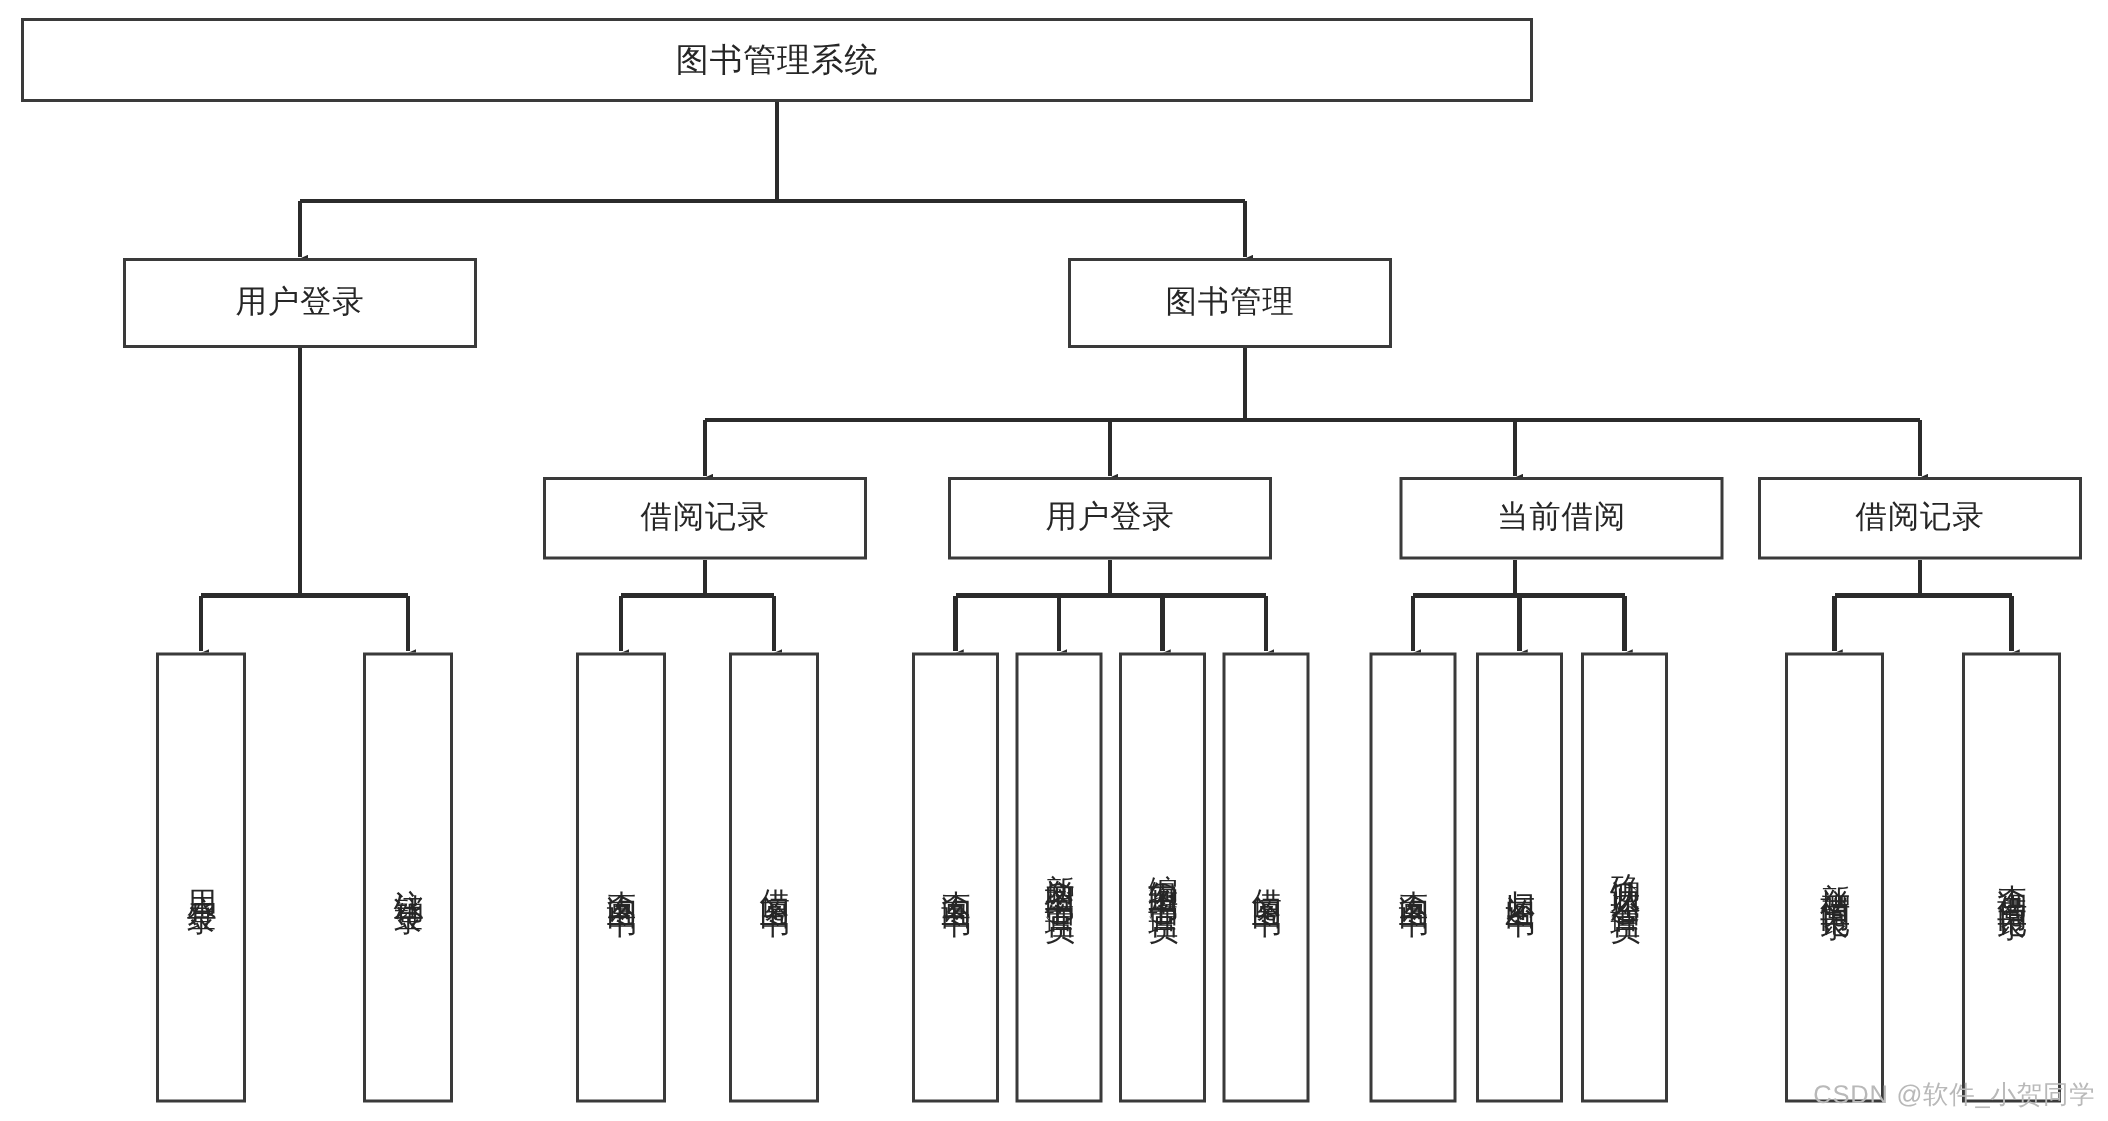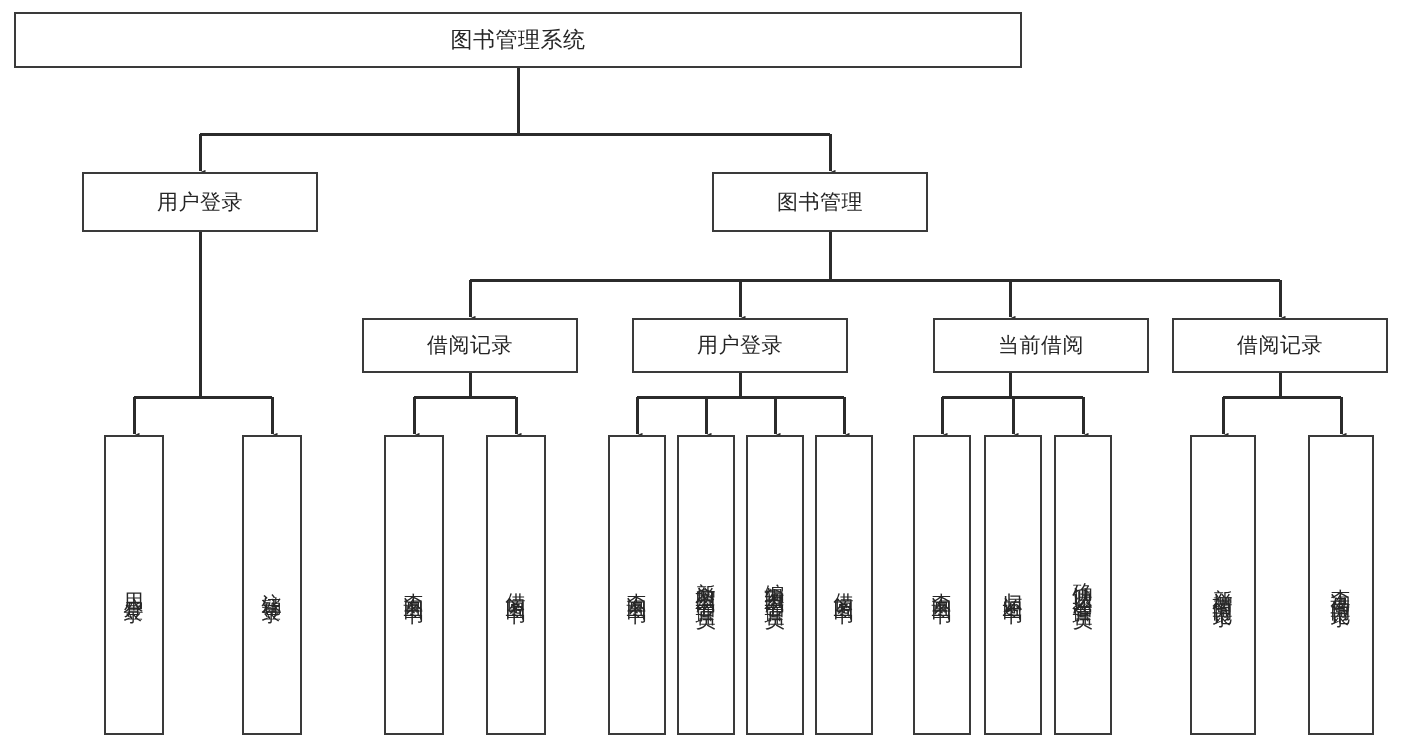--- a/index.html
+++ b/index.html
@@ -180,13 +180,14 @@
         <span class="node-label">确认归还（管理员）</span>
       </div>
       <div class="node vertical" style="left: 1190px; top: 435px; width: 66px; height: 300px;">
         <span class="node-label">新增借阅记录</span>
       </div>
       <div class="node vertical" style="left: 1308px; top: 435px; width: 66px; height: 300px;">
         <span class="node-label">查询借阅记录</span>
       </div>
     </div>
 
+  <div class="watermark">CSDN @软件_小贺同学</div>
 </div>
 
 </body></html>

